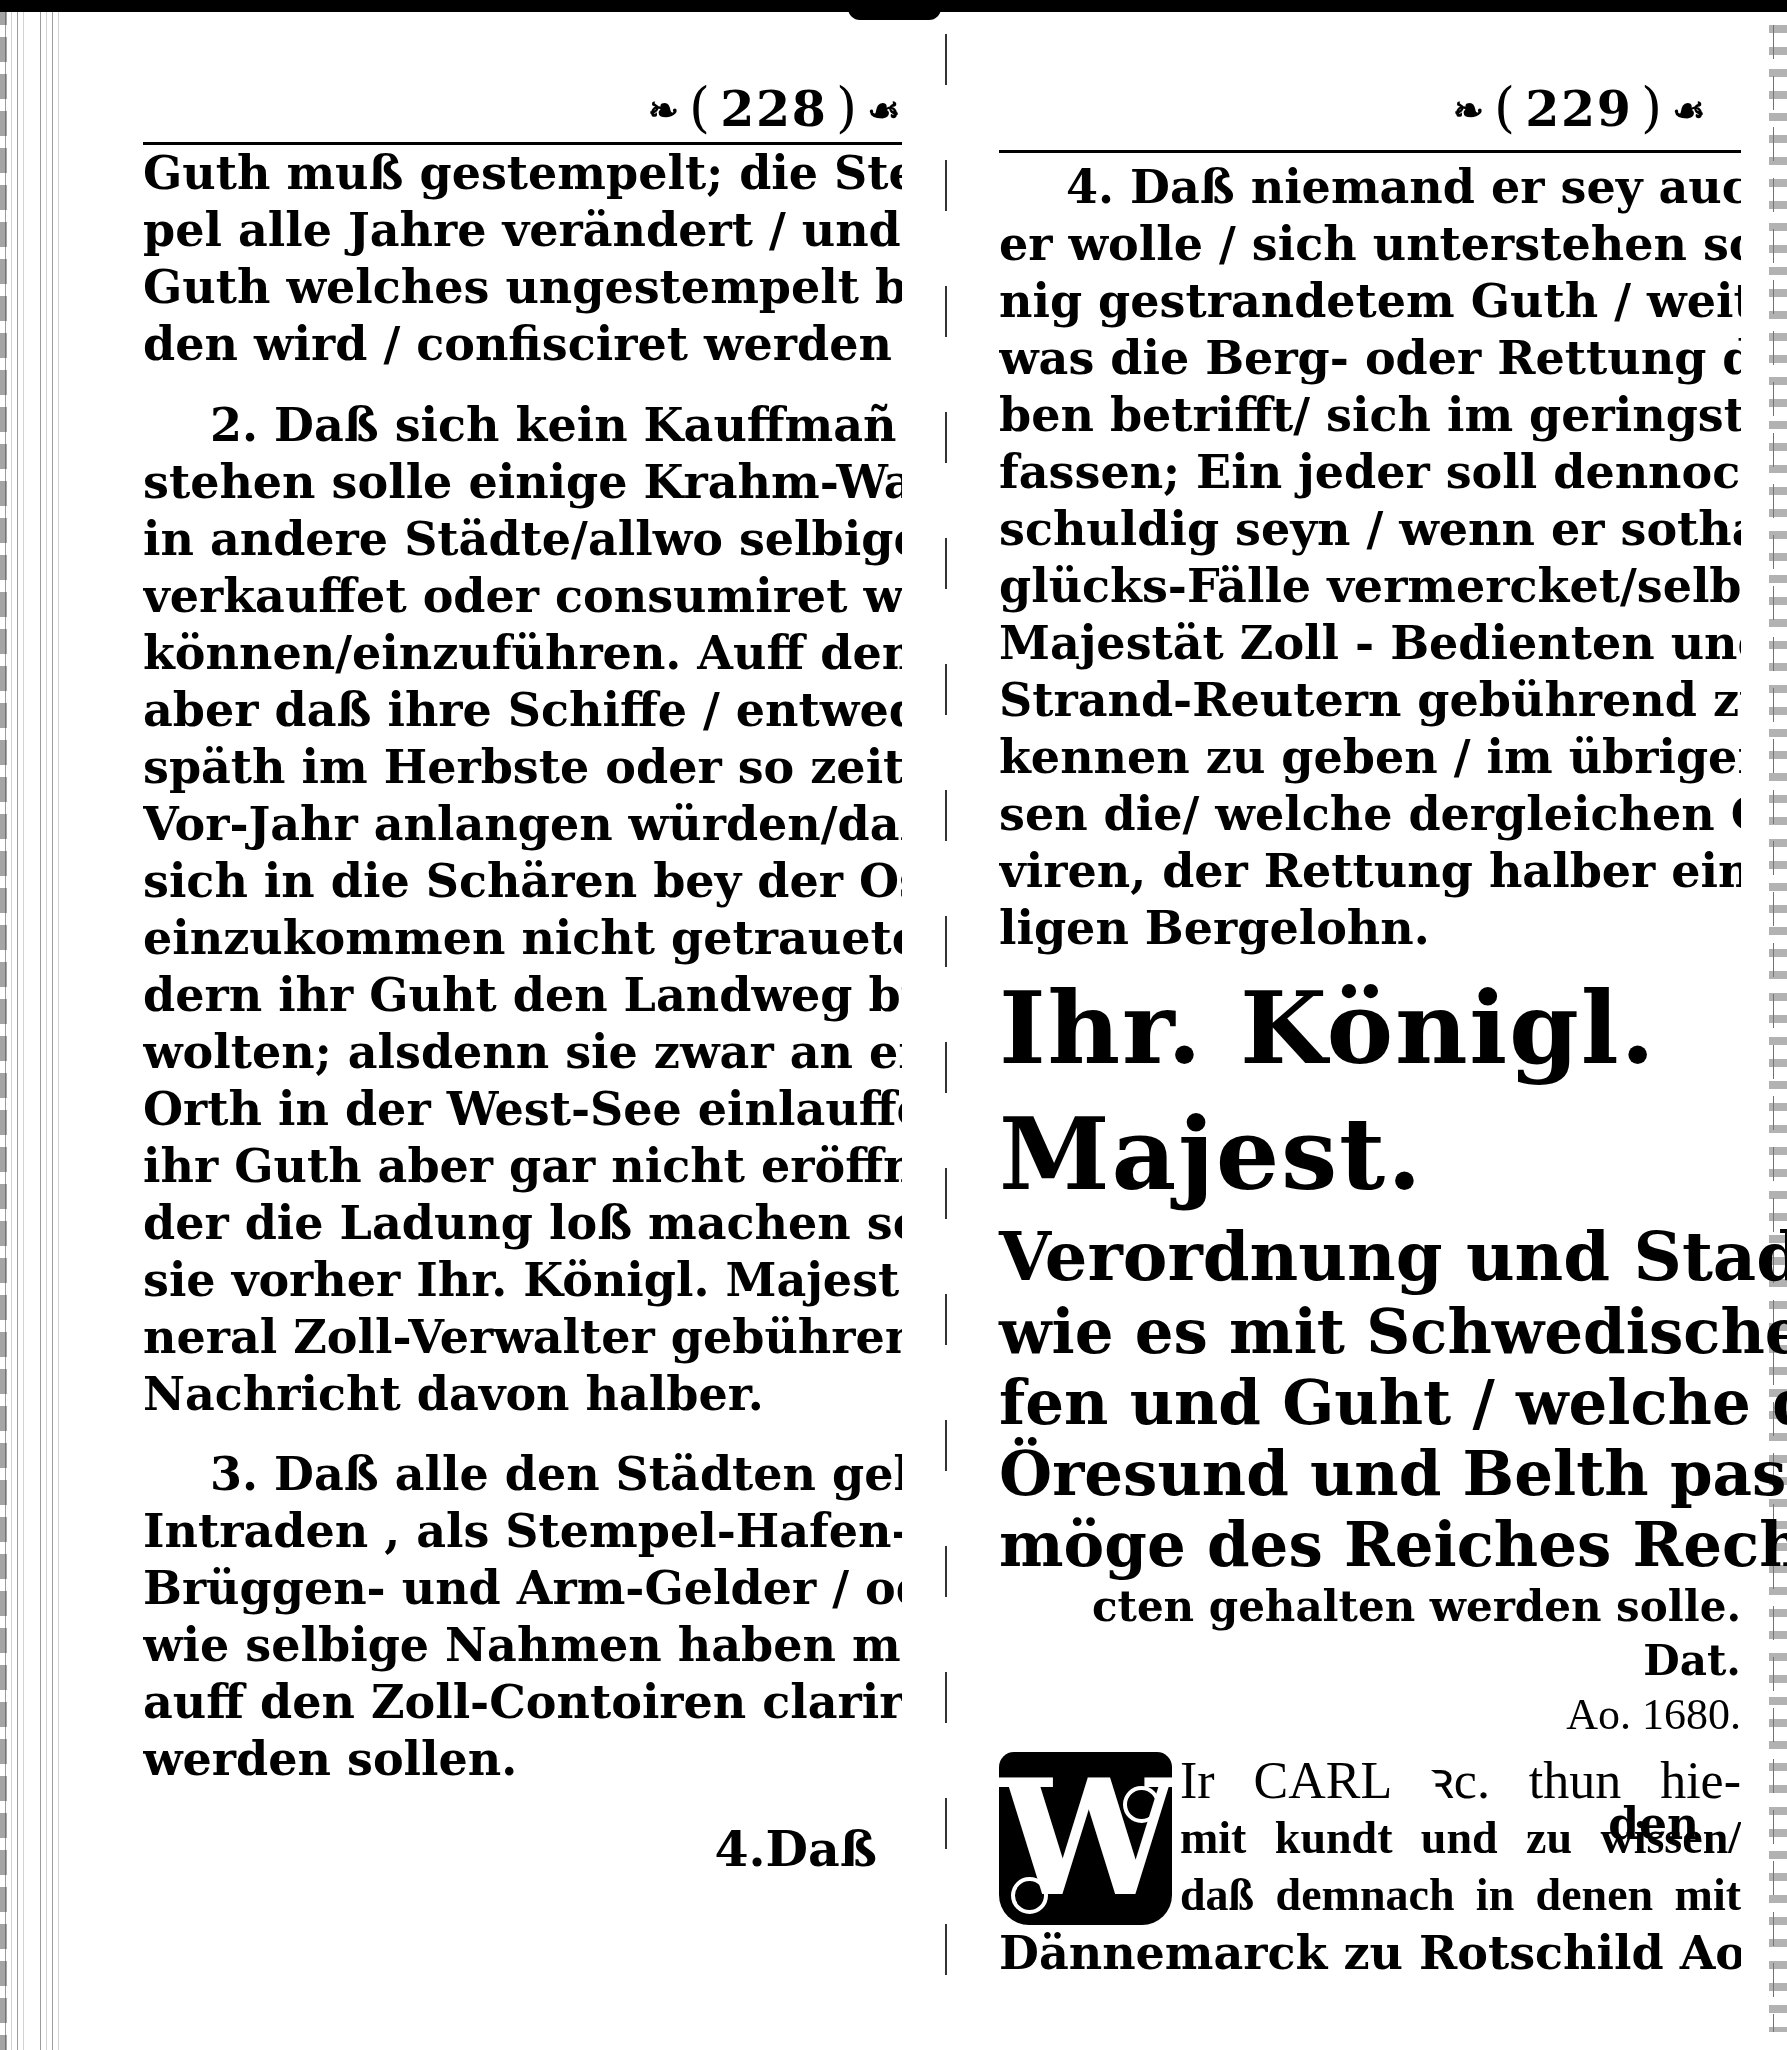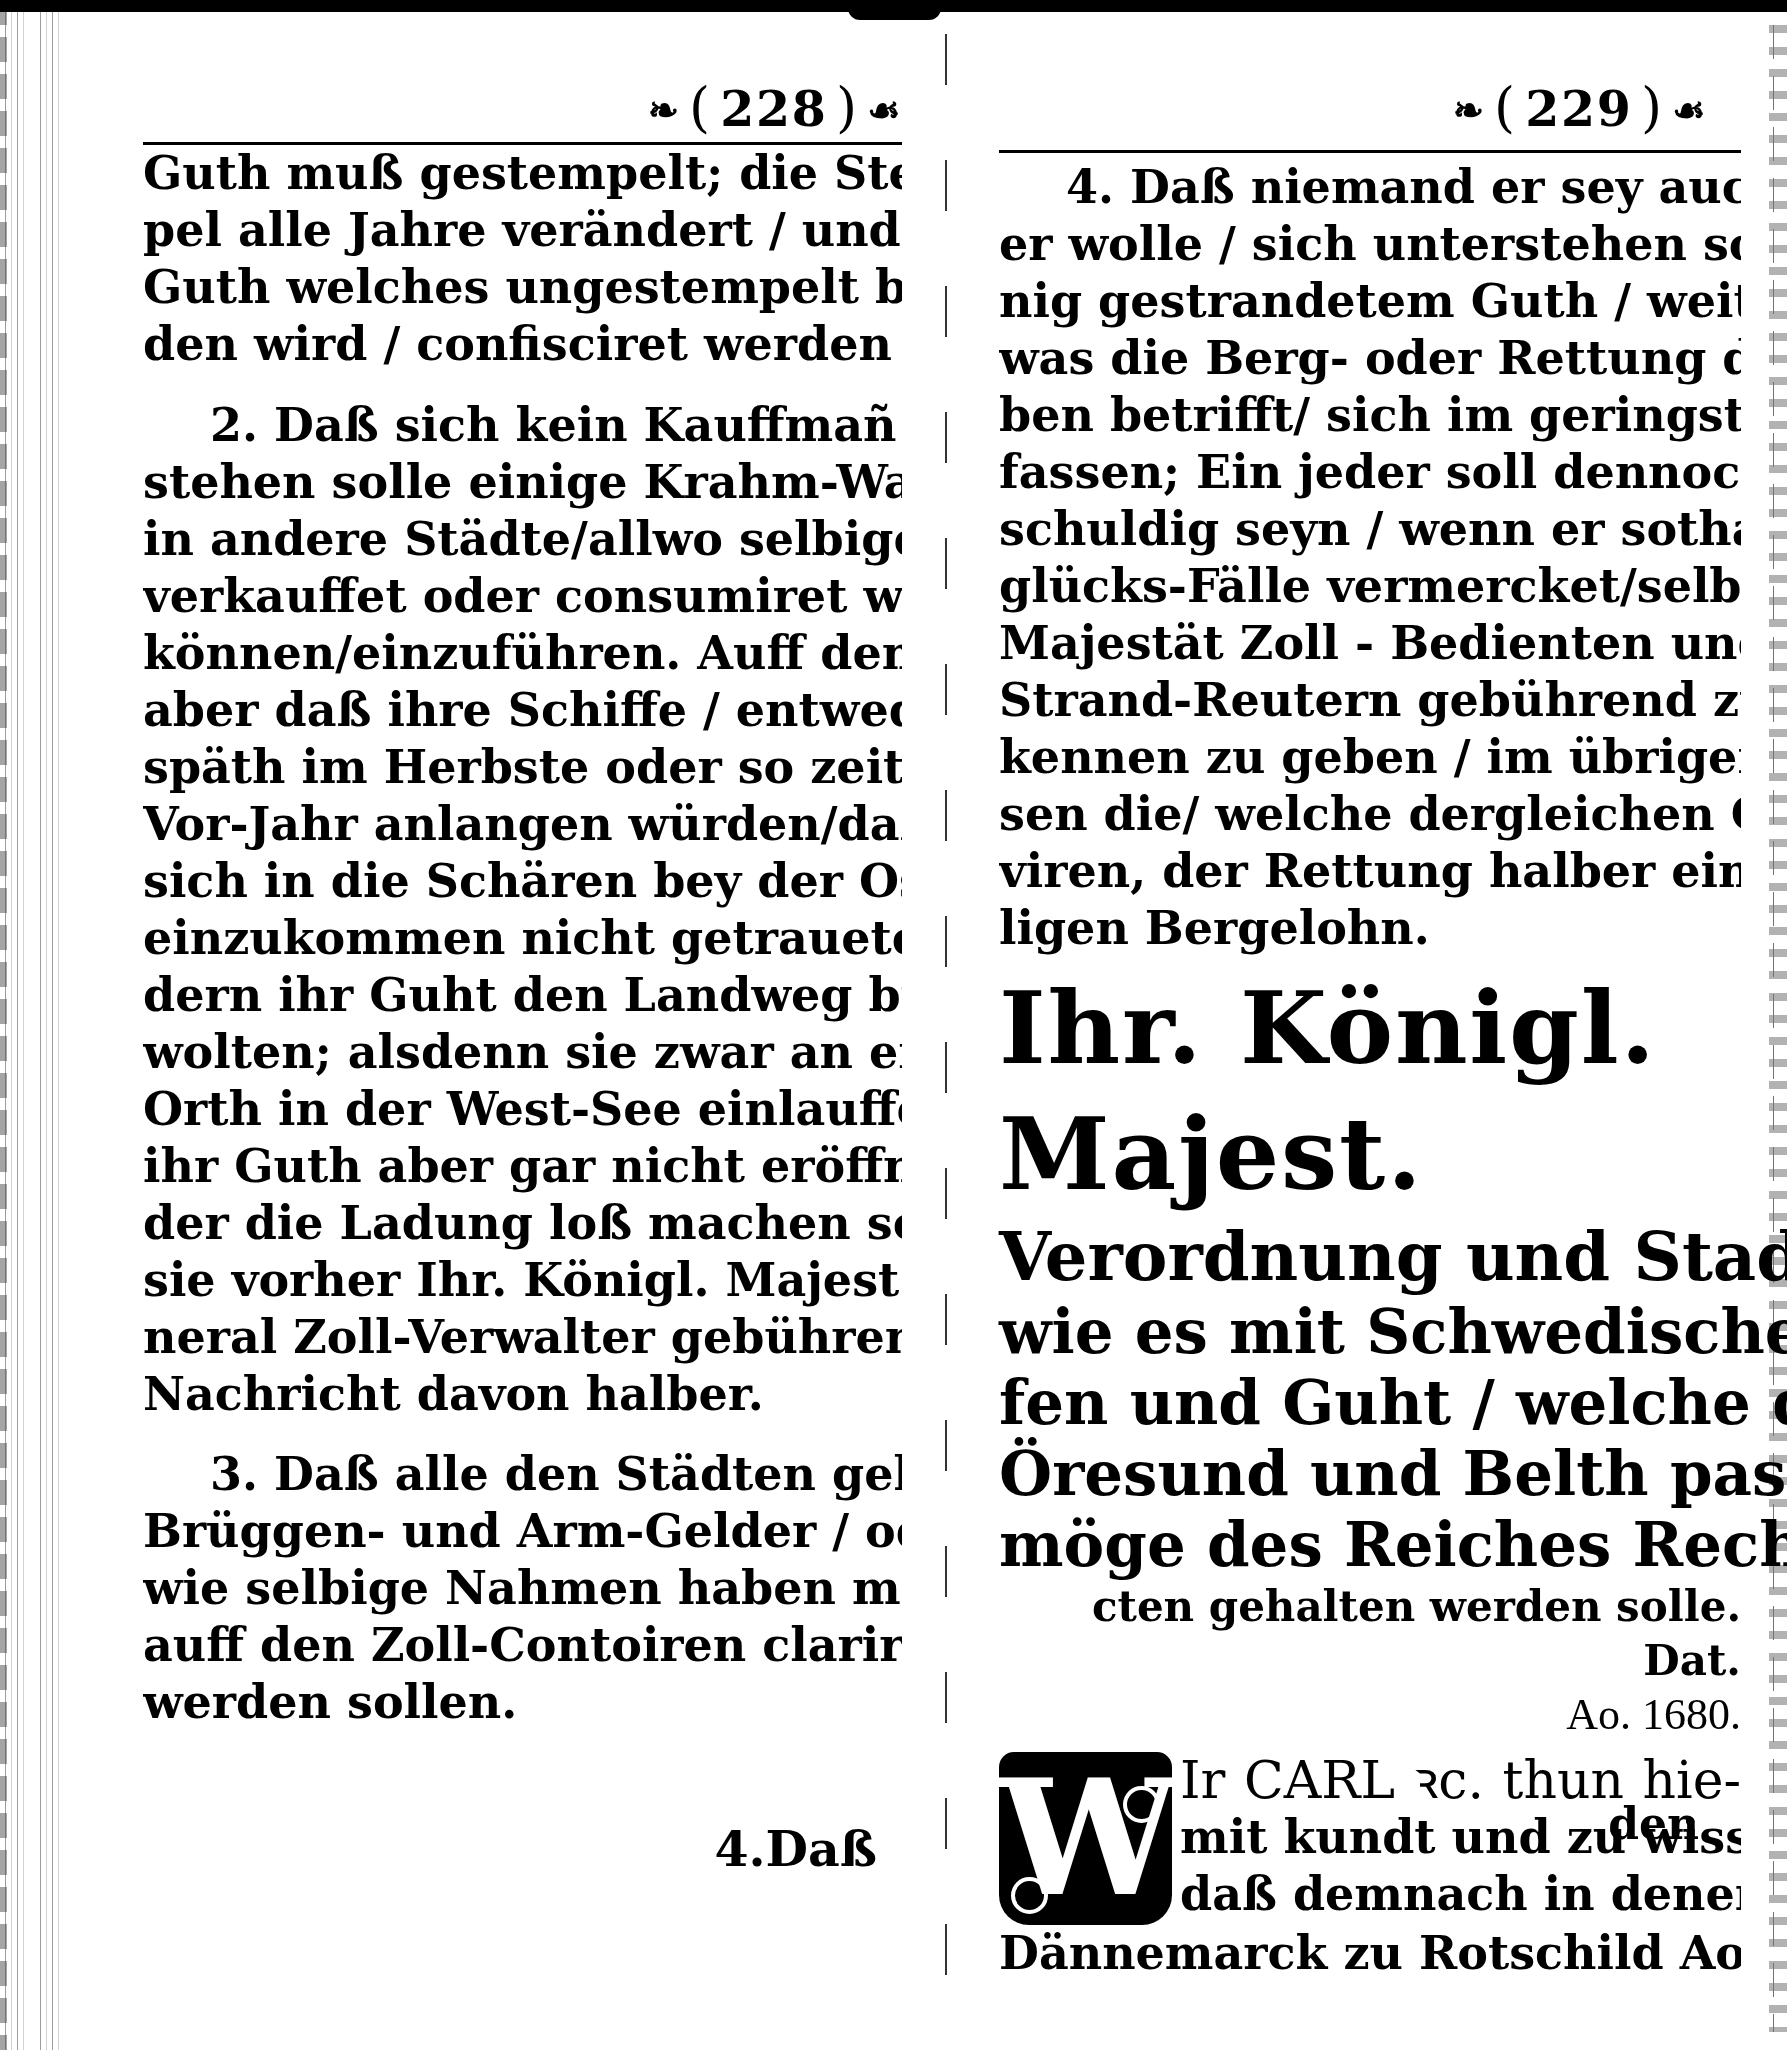--- a/index.html
+++ b/index.html
@@ -202,21 +202,21 @@
       content: "";
       position: absolute;
       border: 4.2px solid #fff;
       border-radius: 50%;
       width: 29px; height: 29px;
     }
     .dropcap::before { left: 11.8px; bottom: 11.8px; }
     .dropcap::after  { right: 11.8px; top: 34px; }
     .dropcap-lines {
       position: absolute;
-      left: 181px; right: 0; top: 0;
+      left: 181px; right: 0; top: 0; font-family: Liberation Serif, serif;
     }
     .dropcap-lines .line { height: 57px; line-height: 57px; }
     .dropcap-lines .line.first { font-size: 52px; font-weight: normal; }
   </style>
 </head>
 <body>
 
 <div class="top-edge"></div>
 <div class="left-edges"></div>
 <div class="right-edges"></div>
@@ -247,20 +247,21 @@
     <span class="line">dern ihr Guht den Landweg bringen</span>
     <span class="line">wolten; alsdenn sie zwar an einigen</span>
     <span class="line">Orth in der West-See einlauffen/</span>
     <span class="line">ihr Guth aber gar nicht eröffnen/ o-</span>
     <span class="line">der die Ladung loß machen sollen / ehe</span>
     <span class="line">sie vorher Ihr. Königl. Majest. Ge-</span>
     <span class="line">neral Zoll-Verwalter gebührende</span>
     <span class="line last">Nachricht davon halber.</span>
     <span class="gap"></span>
     <span class="line indent">3. Daß alle den Städten gehörige</span>
+    <span class="line">Intraden , als Stempel-Hafen-</span>
     <span class="line">Brüggen- und Arm-Gelder / oder</span>
     <span class="line">wie selbige Nahmen haben mögen/</span>
     <span class="line">auff den Zoll-Contoiren clariret</span>
     <span class="line last">werden sollen.</span>
   </div>
 
   <div class="catchword">4.Daß</div>
 </div>
 
 <div class="page right">

